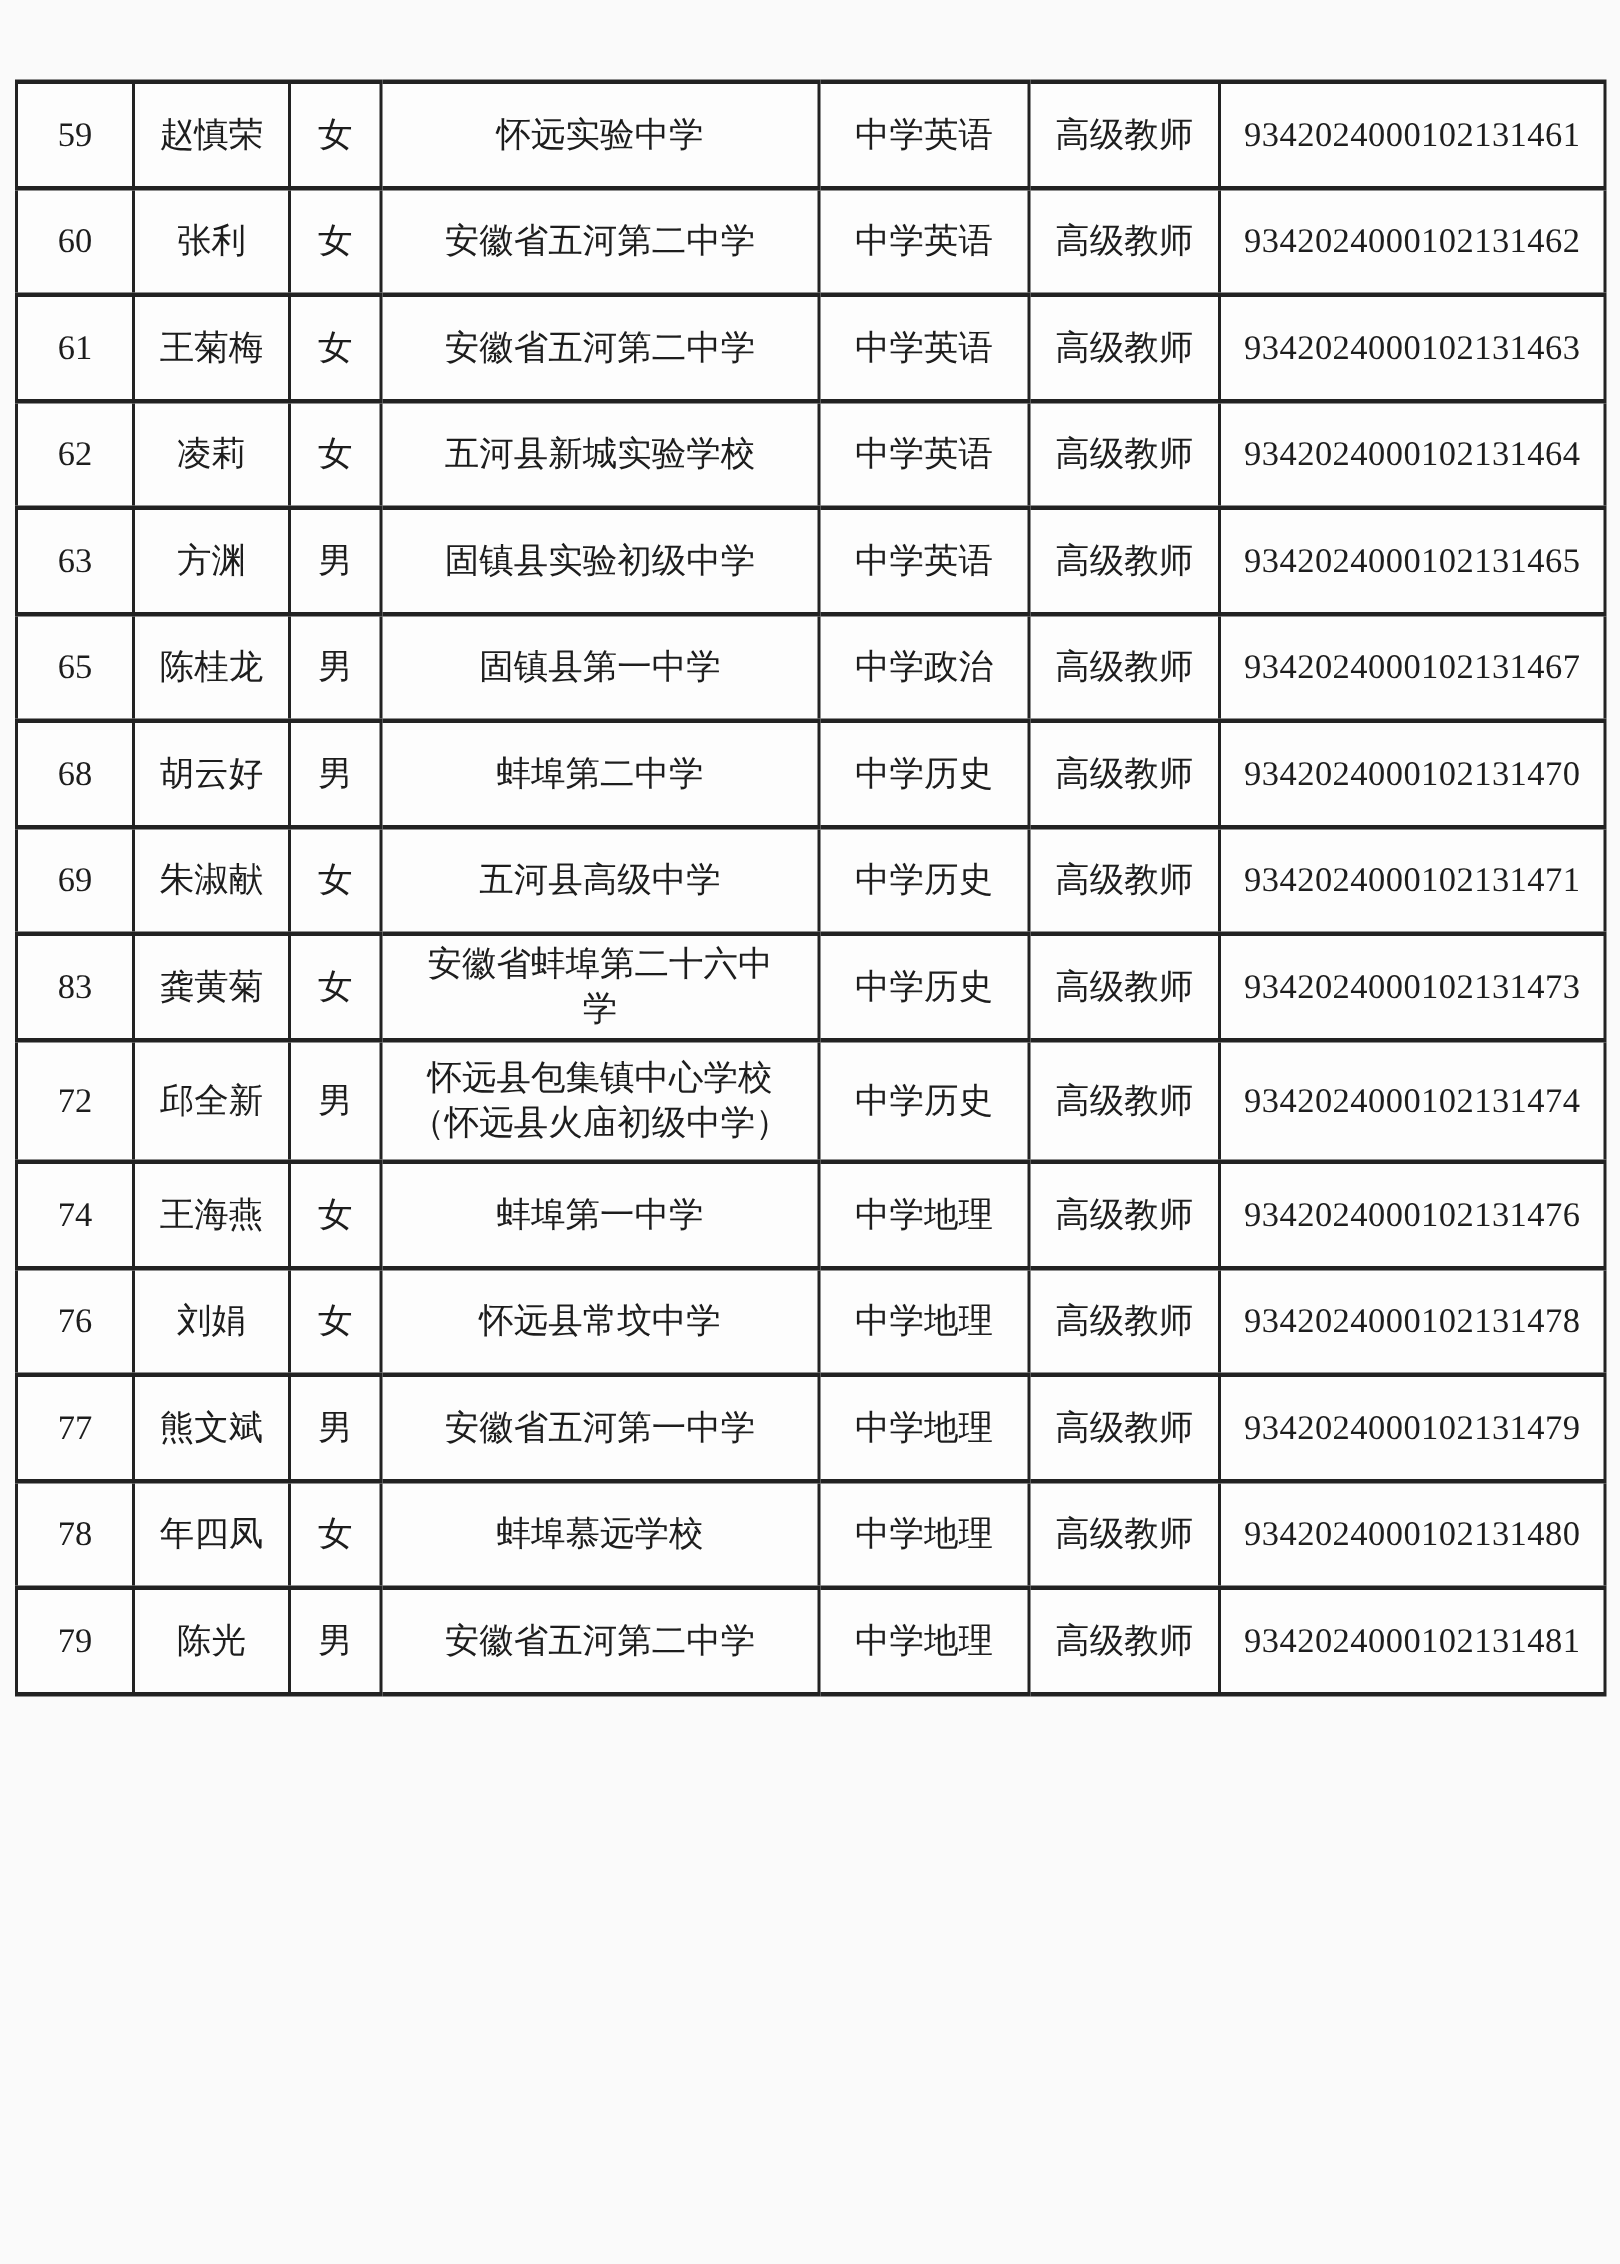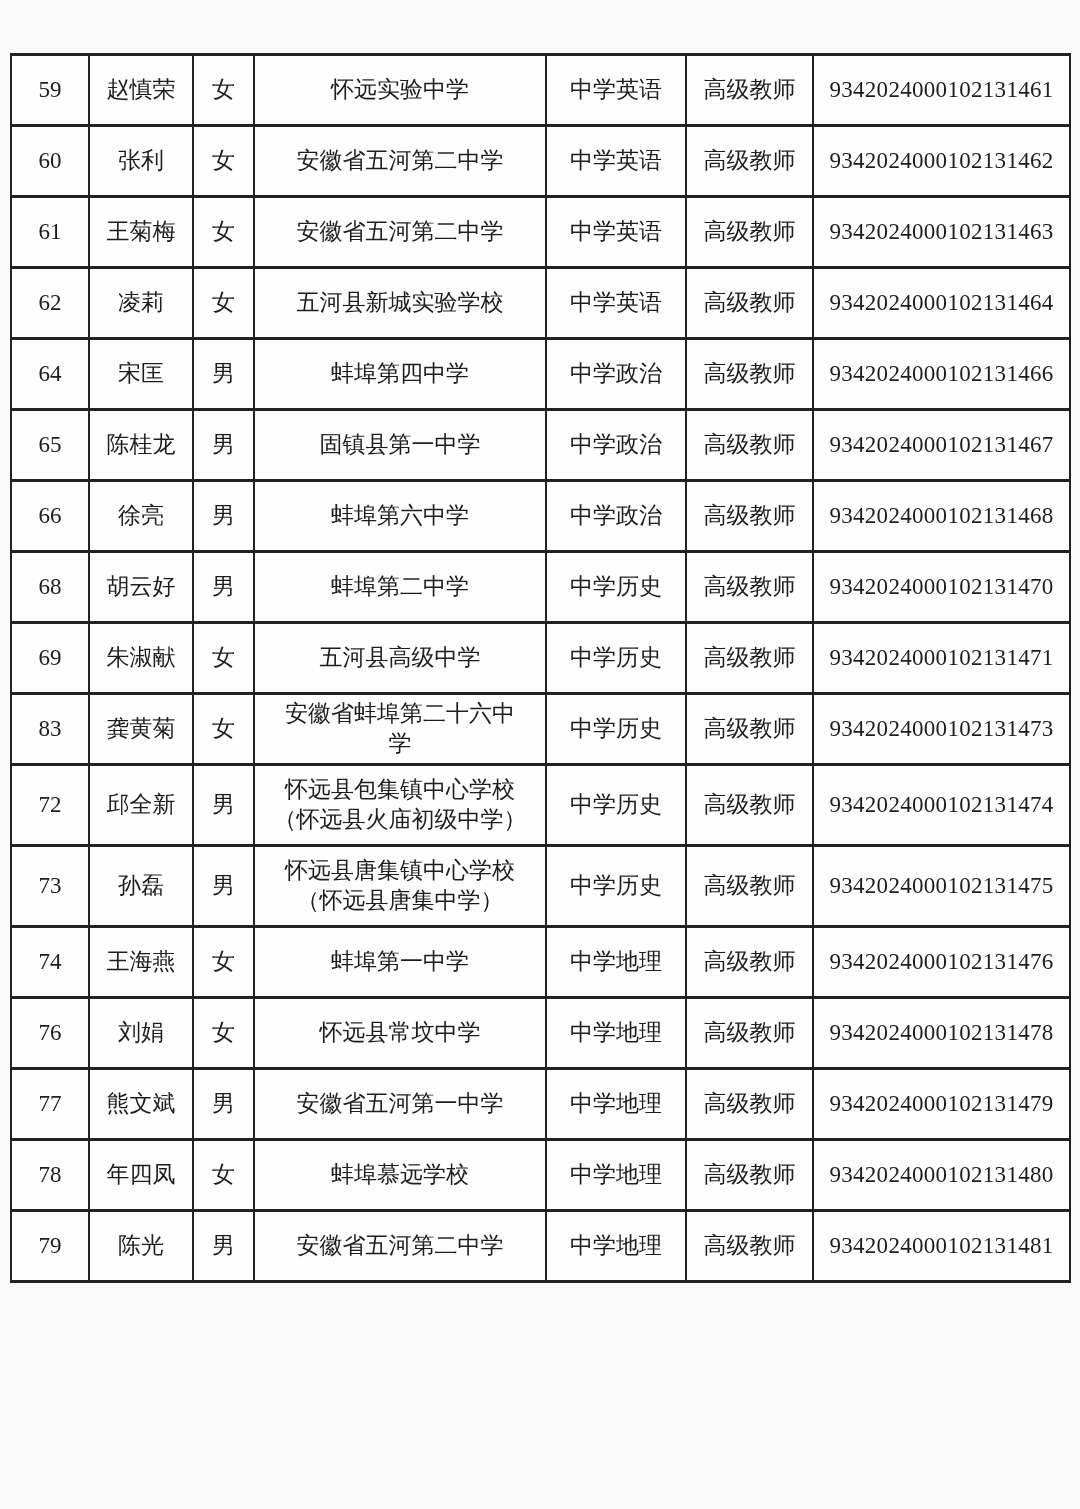--- a/index.html
+++ b/index.html
@@ -93,45 +93,36 @@
         <tr>
     <td class="c-index">62</td>
     <td class="c-name">凌莉</td>
     <td class="c-gender">女</td>
     <td class="c-school">五河县新城实验学校</td>
     <td class="c-subject">中学英语</td>
     <td class="c-title">高级教师</td>
     <td class="c-cert">9342024000102131464</td>
   </tr>
         <tr>
-    <td class="c-index">64</td>
-    <td class="c-name">宋匡</td>
-    <td class="c-gender">男</td>
-    <td class="c-school">蚌埠第四中学</td>
-    <td class="c-subject">中学政治</td>
-    <td class="c-title">高级教师</td>
-    <td class="c-cert">9342024000102131466</td>
+    <td class="c-index">63</td>
+    <td class="c-name">方渊</td>
+    <td class="c-gender">男</td>
+    <td class="c-school">固镇县实验初级中学</td>
+    <td class="c-subject">中学英语</td>
+    <td class="c-title">高级教师</td>
+    <td class="c-cert">9342024000102131465</td>
   </tr>
         <tr>
     <td class="c-index">65</td>
     <td class="c-name">陈桂龙</td>
     <td class="c-gender">男</td>
     <td class="c-school">固镇县第一中学</td>
     <td class="c-subject">中学政治</td>
     <td class="c-title">高级教师</td>
     <td class="c-cert">9342024000102131467</td>
-  </tr>
-        <tr>
-    <td class="c-index">66</td>
-    <td class="c-name">徐亮</td>
-    <td class="c-gender">男</td>
-    <td class="c-school">蚌埠第六中学</td>
-    <td class="c-subject">中学政治</td>
-    <td class="c-title">高级教师</td>
-    <td class="c-cert">9342024000102131468</td>
   </tr>
         <tr>
     <td class="c-index">68</td>
     <td class="c-name">胡云好</td>
     <td class="c-gender">男</td>
     <td class="c-school">蚌埠第二中学</td>
     <td class="c-subject">中学历史</td>
     <td class="c-title">高级教师</td>
     <td class="c-cert">9342024000102131470</td>
   </tr>
@@ -156,30 +147,20 @@
   </tr>
         <tr class="tall">
     <td class="c-index">72</td>
     <td class="c-name">邱全新</td>
     <td class="c-gender">男</td>
     <td class="c-school">怀远县包集镇中心学校
 （怀远县火庙初级中学）</td>
     <td class="c-subject">中学历史</td>
     <td class="c-title">高级教师</td>
     <td class="c-cert">9342024000102131474</td>
-  </tr>
-        <tr class="tall">
-    <td class="c-index">73</td>
-    <td class="c-name">孙磊</td>
-    <td class="c-gender">男</td>
-    <td class="c-school">怀远县唐集镇中心学校
-（怀远县唐集中学）</td>
-    <td class="c-subject">中学历史</td>
-    <td class="c-title">高级教师</td>
-    <td class="c-cert">9342024000102131475</td>
   </tr>
         <tr>
     <td class="c-index">74</td>
     <td class="c-name">王海燕</td>
     <td class="c-gender">女</td>
     <td class="c-school">蚌埠第一中学</td>
     <td class="c-subject">中学地理</td>
     <td class="c-title">高级教师</td>
     <td class="c-cert">9342024000102131476</td>
   </tr>

